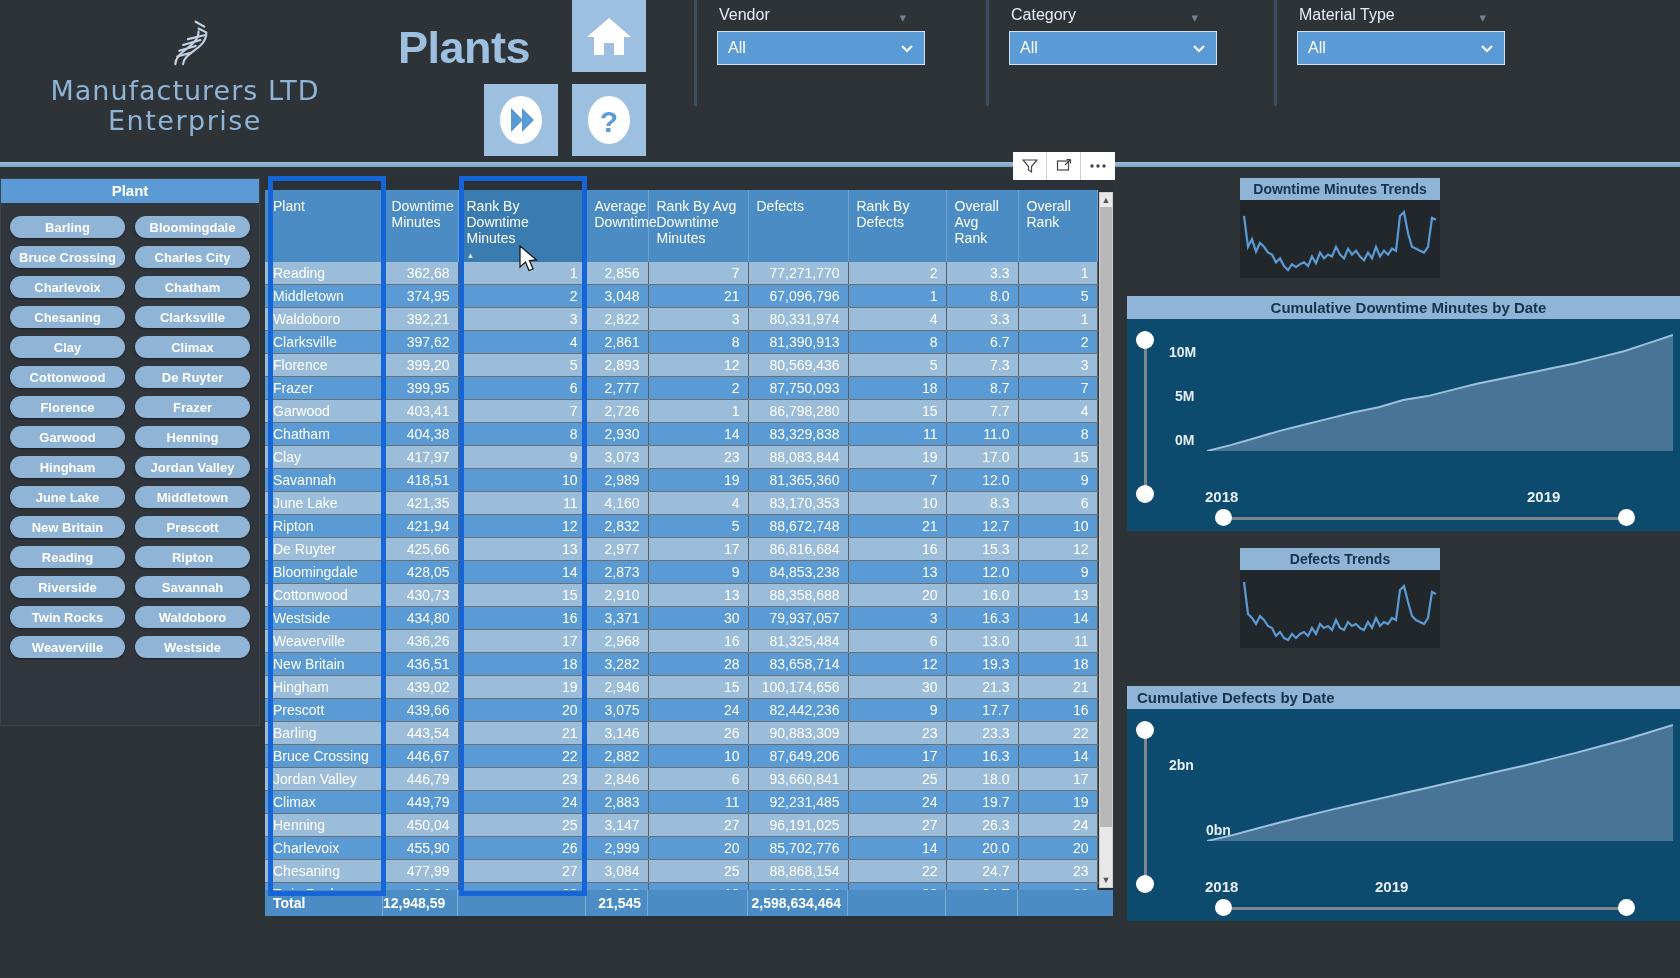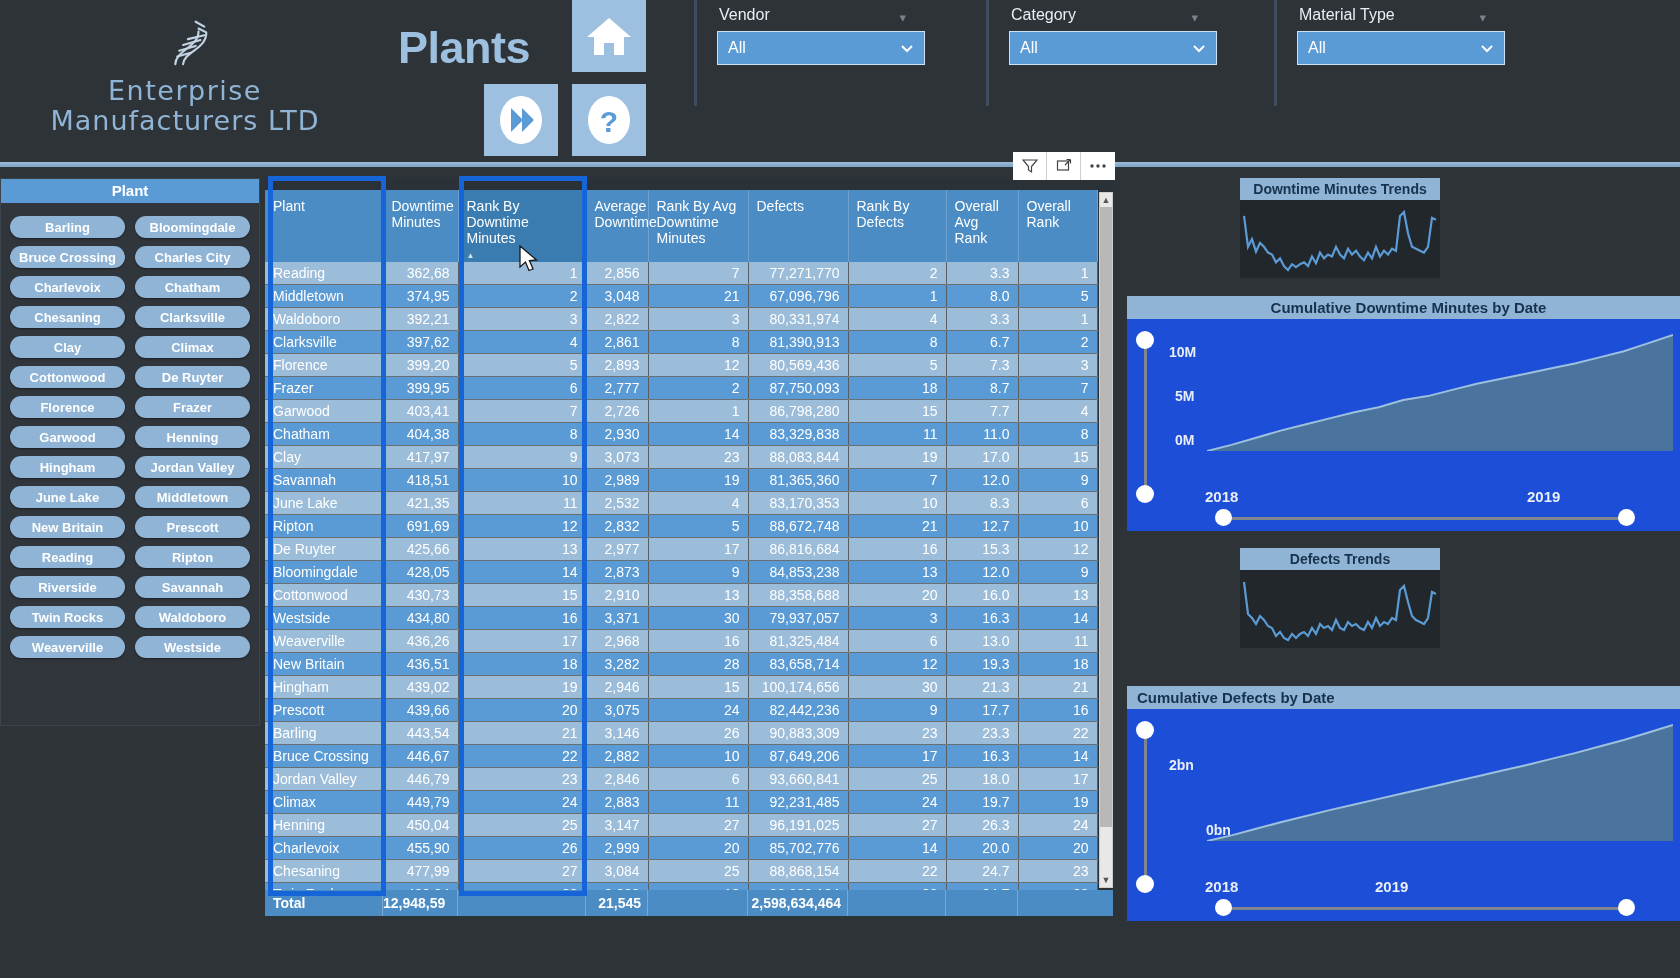--- a/index.html
+++ b/index.html
@@ -180,21 +180,21 @@
   #spark-downtime { left: 119px; top: 8px; }
   #spark-defects  { left: 119px; top: 378px; }
 
   .area-card {
     position: absolute; left: 6px; width: 553px; background: #2a3036;
   }
   .area-title {
     background: #8fb4d6; color: #17324d; font-size: 15px; font-weight: bold;
     padding: 3px 0 3px 10px;
   }
-  .area-body { position: relative; height: 212px; background: #1d4ed8; }
+  .area-body { position: relative; height: 212px; background: #0c4a6e; }
   #area-downtime { top: 126px; text-align: center; }
   #area-defects  { top: 516px; }
   .yslider {
     position: absolute; left: 12px; top: 12px; width: 12px; height: 172px;
   }
   .yslider .track {
     position: absolute; left: 5px; top: 9px; width: 3px; height: 154px;
     background: #7f868d;
   }
   .yslider .knob {
@@ -229,22 +229,22 @@
 
     <div id="logo-block">
       <svg id="logo-mark" viewBox="0 0 60 60" width="60" height="58">
         <g stroke="#c3d4e4" stroke-width="2.2" fill="none" stroke-linecap="round">
           <path d="M20 52 C20 38, 44 34, 44 18"></path>
           <path d="M28 52 C28 40, 52 36, 52 20"></path>
           <path d="M22 44 L36 40 M24 38 L41 33 M28 32 L46 27 M33 26 L50 22"></path>
           <path d="M41 8 L50 13 M44 15 L52 19"></path>
         </g>
       </svg>
+      <div id="logo-line2">Manufacturers LTD</div>
       <div id="logo-line1">Enterprise</div>
-      <div id="logo-line2">Manufacturers LTD</div>
     </div>
 
     <div id="page-title">Plants</div>
 
     <div class="nav-btn" id="btn-home">
       <svg width="46" height="42" viewBox="0 0 46 42">
         <path d="M23 3 L45 22 L38 22 L38 40 L28 40 L28 28 L18 28 L18 40 L8 40 L8 22 L1 22 Z" fill="#ffffff"></path>
       </svg>
     </div>
 
@@ -491,30 +491,30 @@
               <td class="num">19</td>
               <td class="num">81,365,360</td>
               <td class="num">7</td>
               <td class="num">12.0</td>
               <td class="num">9</td>
             </tr>
             <tr>
               <td>June Lake</td>
               <td class="num">421,35</td>
               <td class="num">11</td>
-              <td class="num">2,532</td>
+              <td class="num">4,160</td>
               <td class="num">4</td>
               <td class="num">83,170,353</td>
               <td class="num">10</td>
               <td class="num">8.3</td>
               <td class="num">6</td>
             </tr>
             <tr>
               <td>Ripton</td>
-              <td class="num">691,69</td>
+              <td class="num">421,94</td>
               <td class="num">12</td>
               <td class="num">2,832</td>
               <td class="num">5</td>
               <td class="num">88,672,748</td>
               <td class="num">21</td>
               <td class="num">12.7</td>
               <td class="num">10</td>
             </tr>
             <tr>
               <td>De Ruyter</td>

